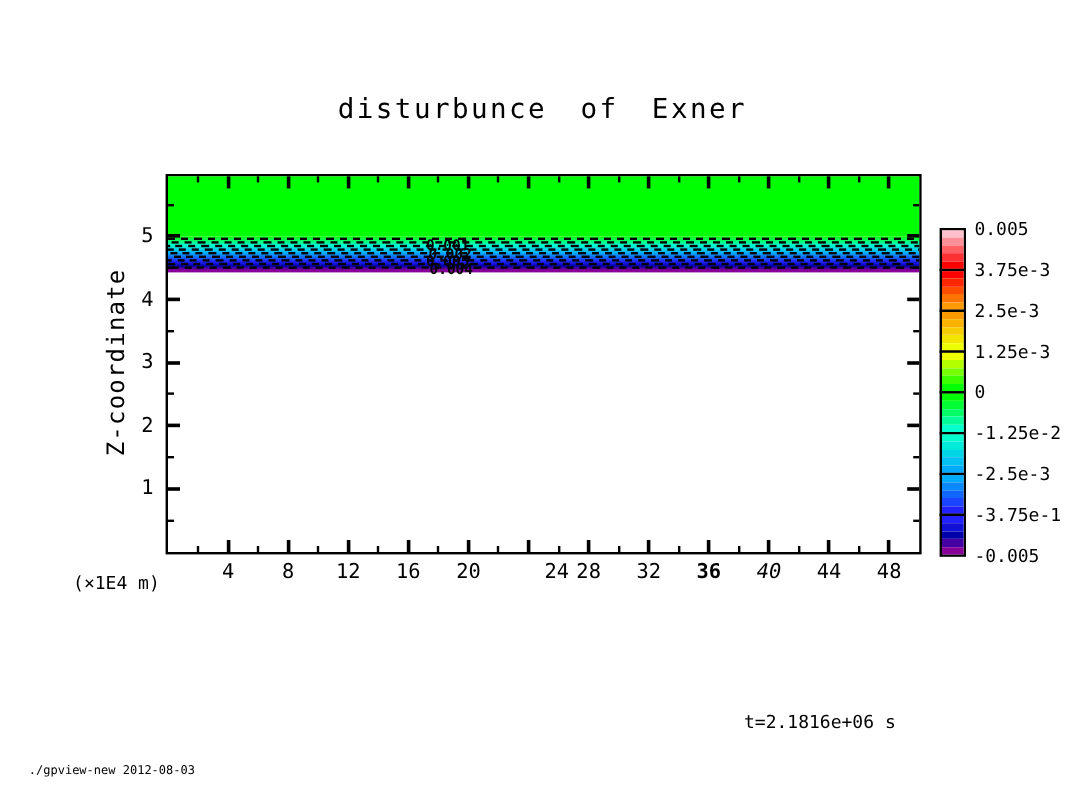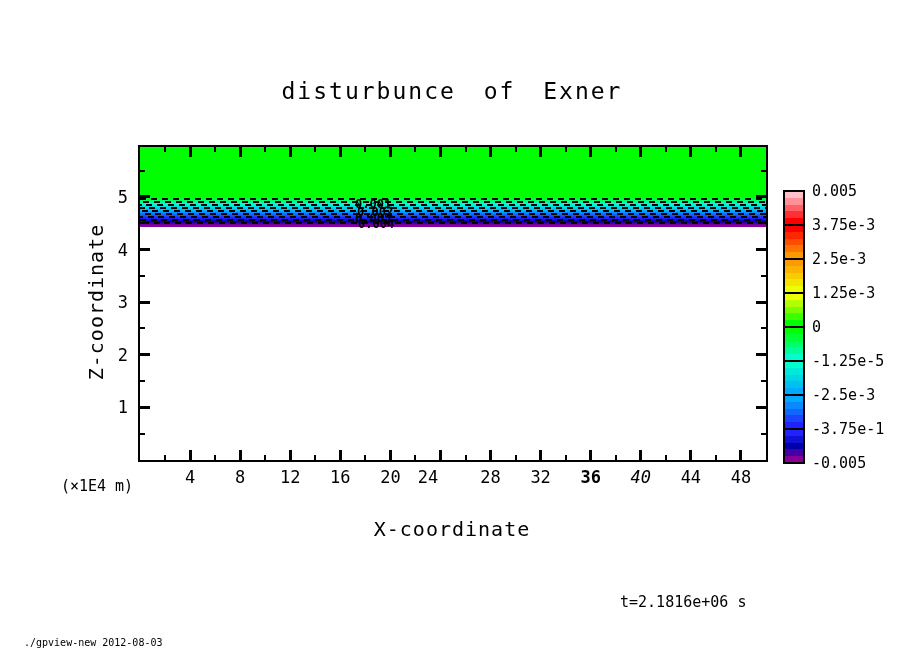--- a/index.html
+++ b/index.html
@@ -118,32 +118,31 @@
       <div class="tick" style="left: 616px; top: 101.08px; width: 10px; height: 3px;"></div>
       <div class="tick" style="left: 0px; top: 75.2773px; width: 5px; height: 2px;"></div>
       <div class="tick" style="left: 621px; top: 75.2773px; width: 5px; height: 2px;"></div>
       <div class="tick" style="left: 0px; top: 48.4748px; width: 10px; height: 3px;"></div>
       <div class="tick" style="left: 616px; top: 48.4748px; width: 10px; height: 3px;"></div>
       <div class="tick" style="left: 0px; top: 22.6723px; width: 5px; height: 2px;"></div>
       <div class="tick" style="left: 621px; top: 22.6723px; width: 5px; height: 2px;"></div>
     </div>
 
   <div class="abs ylabel-rot">Z-coordinate</div>
-  <div class="abs xlabel">X-coordinate</div>
   <div class="abs unit-left">(×1E4 m)</div>
 
   <div class="abs time">t=2.1816e+06 s</div>
 
   <div class="abs footer-l">./gpview-new  2012-08-03</div>
 <div class="xlab" style="left: 190.08px;">4</div>
     <div class="xlab" style="left: 240.16px;">8</div>
     <div class="xlab" style="left: 290.24px;">12</div>
     <div class="xlab" style="left: 340.32px;">16</div>
     <div class="xlab" style="left: 390.4px;">20</div>
-    <div class="xlab" style="left: 428px; text-align: center;">24</div>
+    <div class="xlab" style="left: 464px; text-align: center;">24</div>
     <div class="xlab" style="left: 490.56px;">28</div>
     <div class="xlab" style="left: 540.64px;">32</div>
     <div class="xlab" style="left: 590.72px; font-weight: bold;">36</div>
     <div class="xlab" style="left: 640.8px; font-style: italic;">40</div>
     <div class="xlab" style="left: 690.88px;">44</div>
     <div class="xlab" style="left: 740.96px;">48</div>
     <div class="ylab" style="top: 397.395px;">1</div>
     <div class="ylab" style="top: 344.79px;">2</div>
     <div class="ylab" style="top: 292.185px;">3</div>
     <div class="ylab" style="top: 239.58px;">4</div>
@@ -202,17 +201,17 @@
       <div class="cb-strip" style="background: rgb(17, 17, 213);"></div>
       <div class="cb-strip" style="background: rgb(0, 0, 170);"></div>
       <div class="cb-strip" style="background: rgb(68, 0, 162);"></div>
       <div class="cb-strip" style="background: rgb(136, 0, 153);"></div>
     </div>
     <div class="cb-label" style="top: 182px;">0.005</div>
     <div class="cb-label" style="top: 216px;">3.75e-3</div>
     <div class="cb-label" style="top: 250px;">2.5e-3</div>
     <div class="cb-label" style="top: 284px;">1.25e-3</div>
     <div class="cb-label" style="top: 318px;">0</div>
-    <div class="cb-label" style="top: 352px;">-1.25e-5</div>
+    <div class="cb-label" style="top: 352px;">-1.25e-2</div>
     <div class="cb-label" style="top: 386px;">-2.5e-3</div>
     <div class="cb-label" style="top: 420px;">-3.75e-1</div>
     <div class="cb-label" style="top: 454px;">-0.005</div>
   </div>
 
 </body></html>

